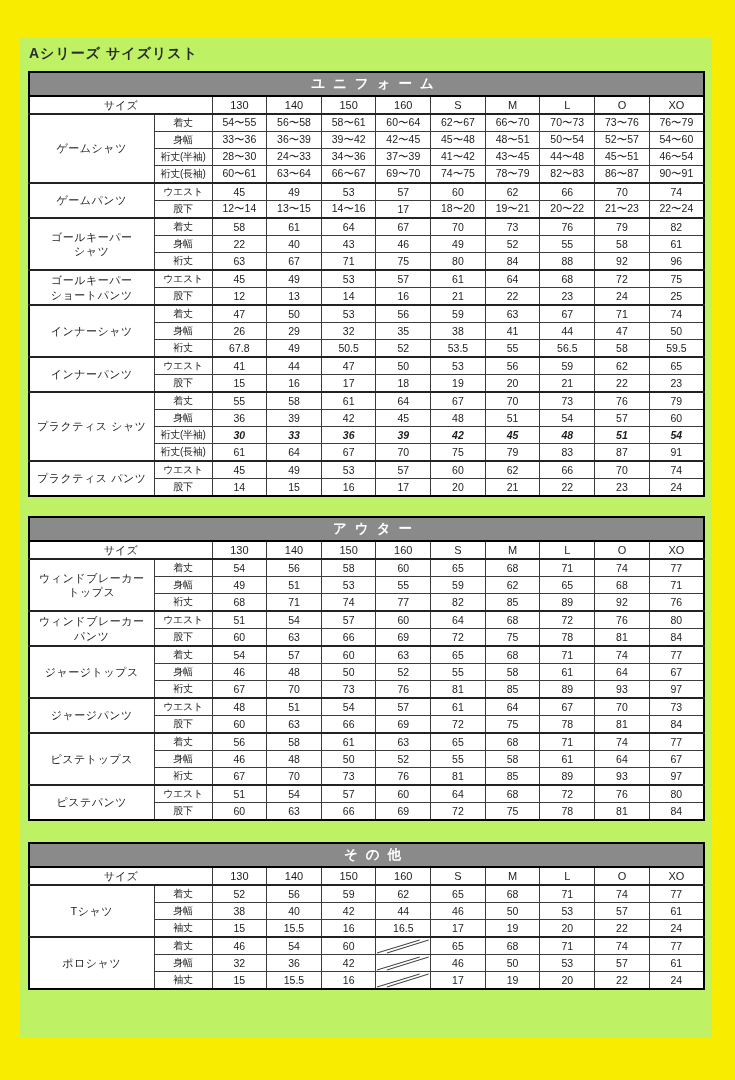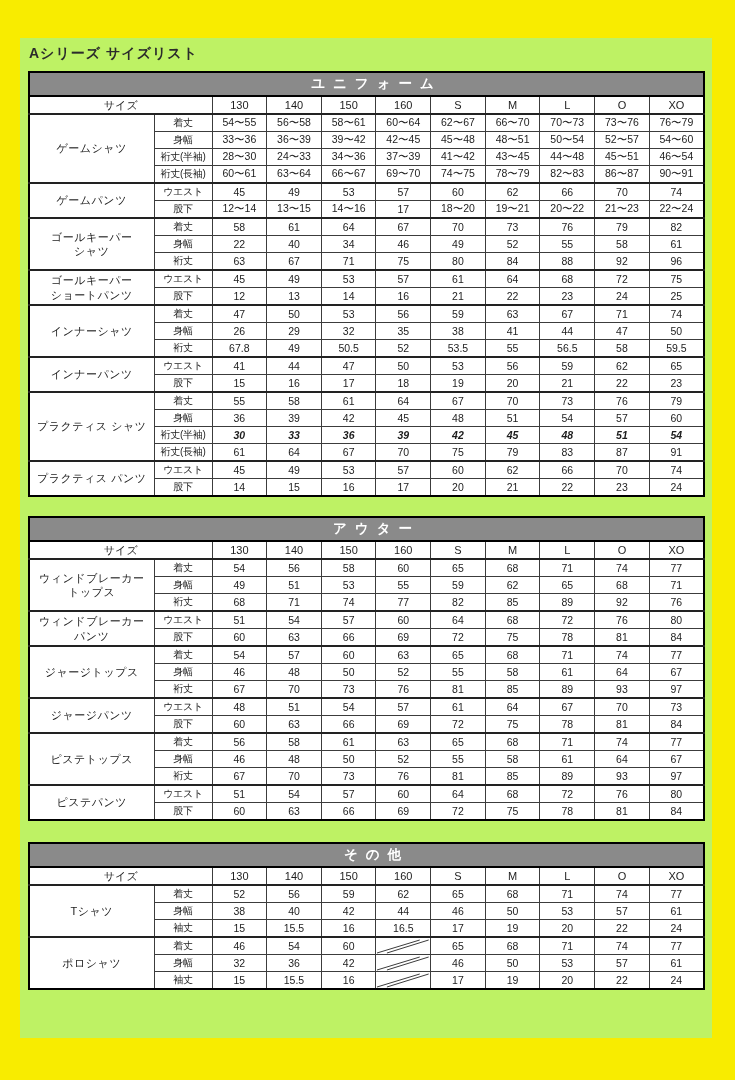--- a/index.html
+++ b/index.html
@@ -170,21 +170,21 @@
             <td class="val">70</td>
             <td class="val">73</td>
             <td class="val">76</td>
             <td class="val">79</td>
             <td class="val">82</td>
           </tr>
           <tr>
             <td class="mlabel">身幅</td>
             <td class="val">22</td>
             <td class="val">40</td>
-            <td class="val">34</td>
+            <td class="val">43</td>
             <td class="val">46</td>
             <td class="val">49</td>
             <td class="val">52</td>
             <td class="val">55</td>
             <td class="val">58</td>
             <td class="val">61</td>
           </tr>
           <tr>
             <td class="mlabel">裄丈</td>
             <td class="val">63</td>

